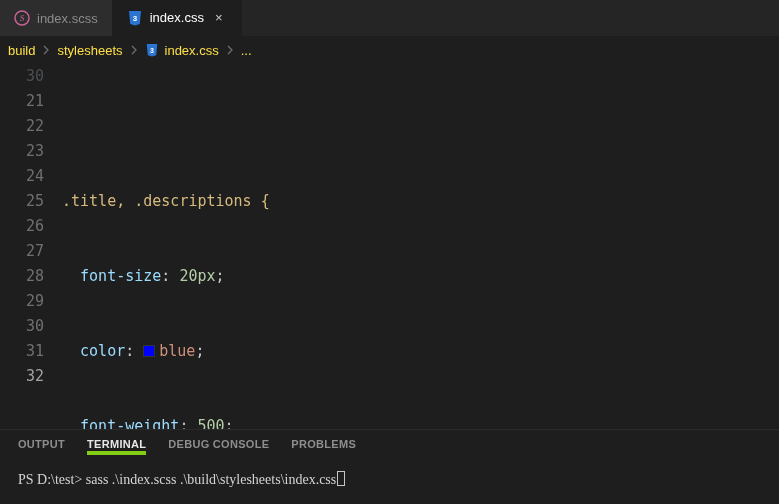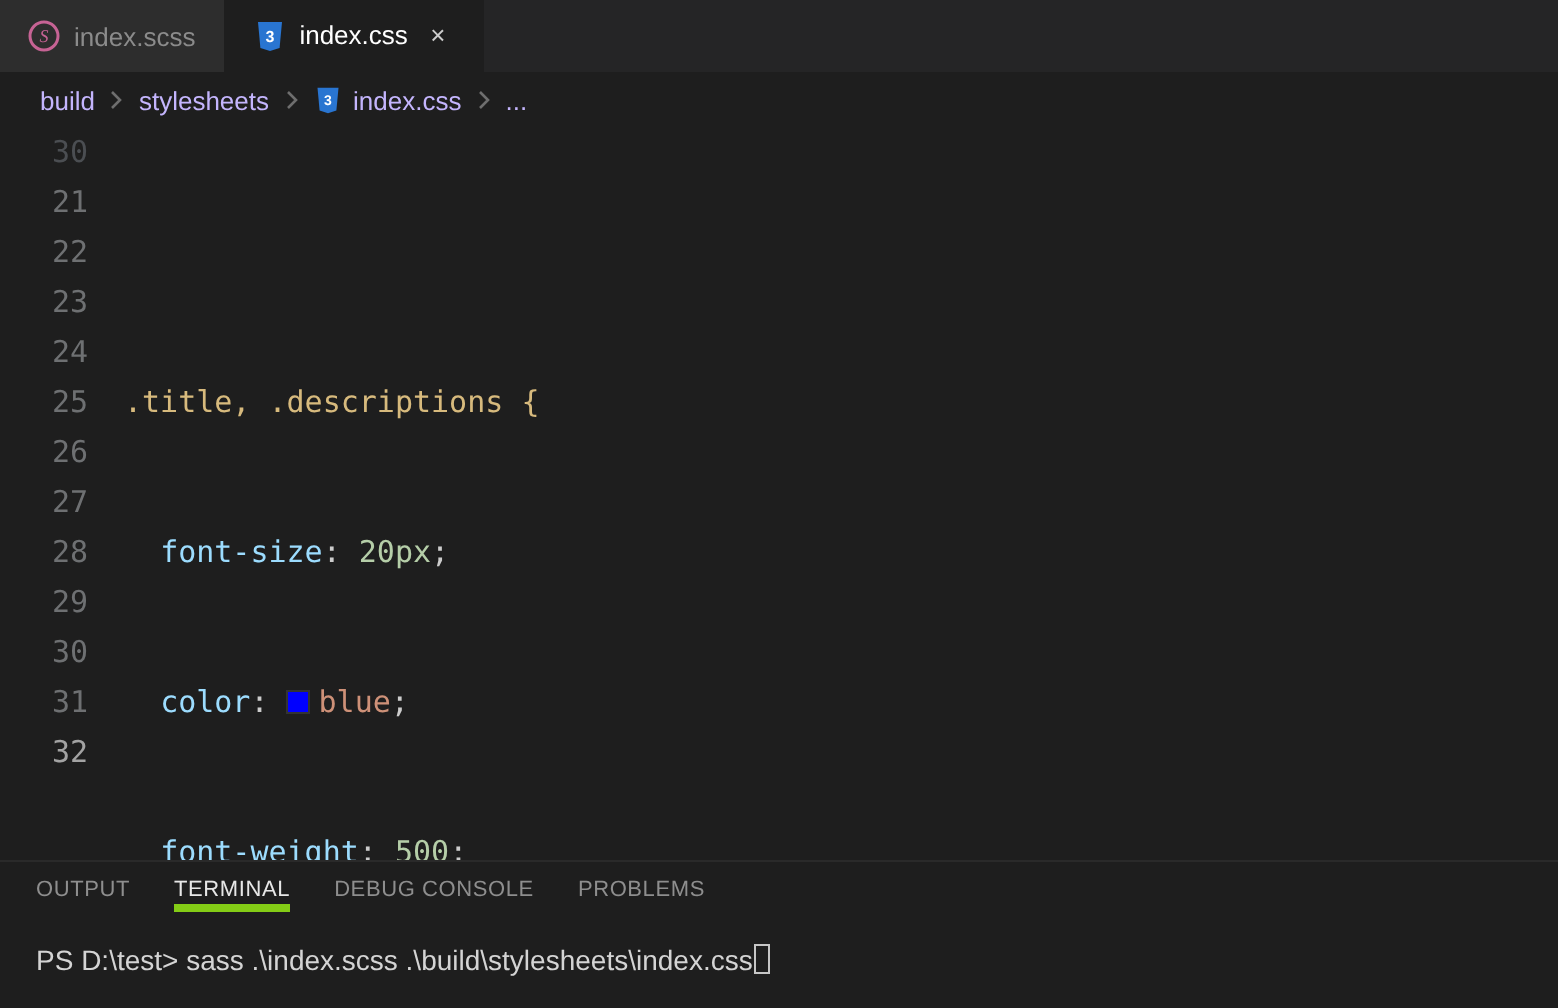--- a/index.html
+++ b/index.html
@@ -47,24 +47,24 @@
     left:0;right:0;bottom:0;
     height:1px;
   }
   .tab.inactive .label{ color:#8b8b8b; }
 
   
   .breadcrumbs {
     display: flex;
     align-items: center;
     height: 28px;
-    padding: 0 20px;
+    padding: 0 8px;
     gap: 6px;
     font-size: 13px;
-    color: #c4b5fd;
+    color: #fde047;
   }
   .breadcrumbs .sep { color: #6e6e6e; }
   .breadcrumbs svg { vertical-align: middle; }
 
   
   .editor {
     flex: 1;
     display: flex;
     font-family: Consolas, "Menlo", "Monaco", monospace;
     font-size: 15px;
@@ -109,29 +109,29 @@
     flex-direction:column;
   }
   .panel-tabs {
     display:flex;
     gap:22px;
     padding: 8px 18px 6px;
     font-size:11px;
     letter-spacing:0.3px;
     color:#8e8e8e;
   }
-  .panel-tab { cursor:pointer; }
+  .panel-tab { cursor:pointer;font-weight:bold; }
   .panel-tab.active {
     color:#e7e7e7;
     border-bottom:4px solid #84cc16;
     padding-bottom:1px;
   }
   .terminal {
     padding: 10px 18px 16px;
-    font-family: Liberation Sans, sans-serif;
+    font-family: Liberation Serif, serif;
     font-size:14px;
     color:#d4d4d4;
   }
   .term-cursor{
     display:inline-block;
     width:8px;height:15px;
     border:1px solid #c6c6c6;
     vertical-align:-2px;
     margin-left:1px;
   }

